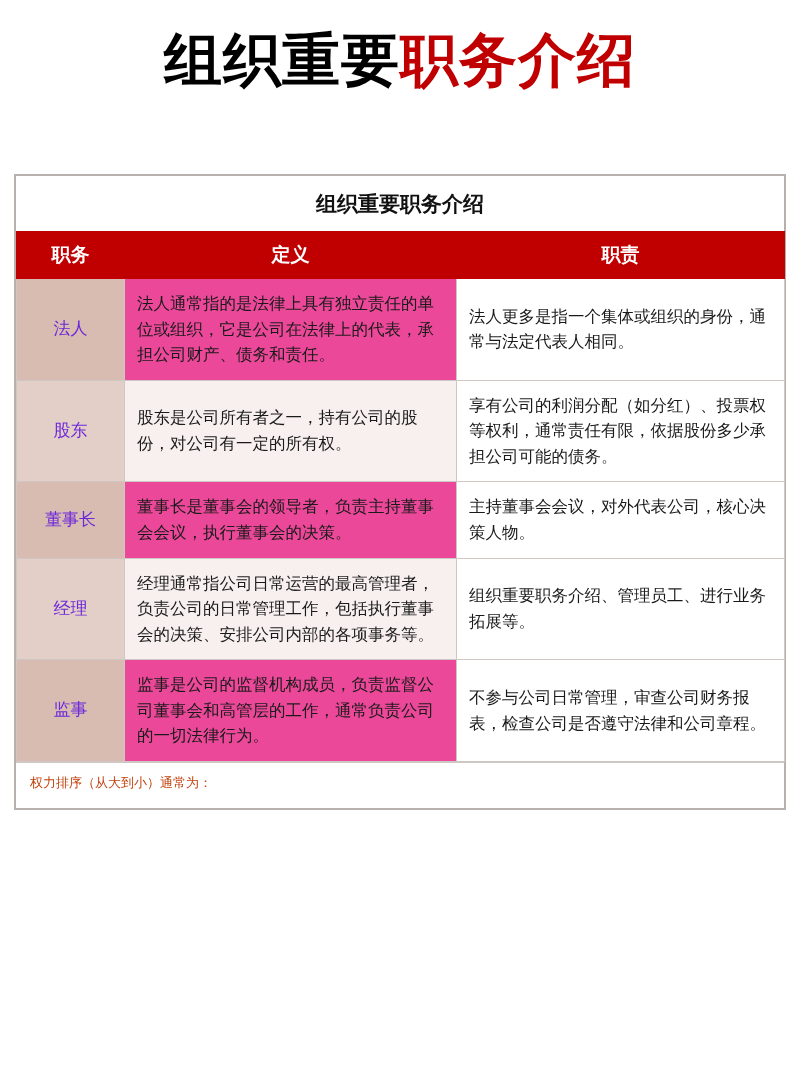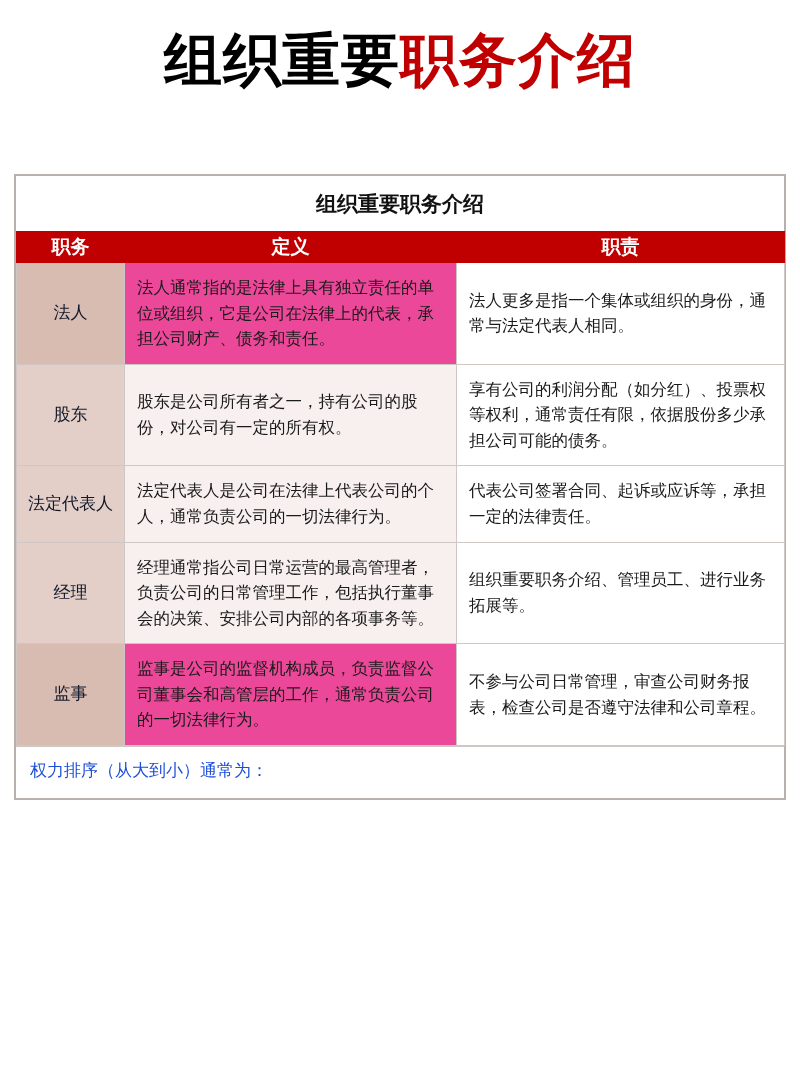--- a/index.html
+++ b/index.html
@@ -54,63 +54,63 @@
     border-collapse: collapse;
     table-layout: fixed;
   }
 
   thead th {
     background: #c00000;
     color: #ffffff;
     font-size: 19px;
     font-weight: bold;
     text-align: center;
-    padding: 2px 4px;
+    padding: 10px 4px;
     border: 1px solid #c00000;
   }
 
   col.c-role { width: 108px; }
   col.c-def  { width: 332px; }
   col.c-duty { width: 328px; }
 
   tbody td {
     border: 1px solid #cfc7c3;
     vertical-align: middle;
     font-size: 16.5px;
     line-height: 1.55;
     padding: 12px 12px;
     box-sizing: border-box;
   }
 
   td.role {
     text-align: center;
     font-size: 17px;
-    color: #0f172a;
+    color: #6d28d9;
     padding: 10px 4px;
   }
 
   
   tr.tint-a td.role { background: #d8bcb2; }
   tr.tint-a td.def  { background: #ec4899; }
   tr.tint-a td.duty { background: #ffffff; }
 
   tr.tint-b td.role { background: #e3cfc7; }
   tr.tint-b td.def  { background: #f7f0ee; }
   tr.tint-b td.duty { background: #ffffff; }
 
   tbody td.def, tbody td.duty { color: #1a1a1a; }
 
   .footer {
     border-top: 1px solid #cfc7c3;
     padding: 10px 14px 14px 14px;
     background: #ffffff;
   }
   .footer-line1 {
-    font-size: 17px;
-    color: #1d4ed8;
+    font-size: 13px;
+    color: #c2410c;
     line-height: 1.6;
   }
   .footer-line2 {
     font-size: 18px;
     color: #1a1a1a;
     text-align: center;
     line-height: 1.7;
     letter-spacing: 1px;
   }
 </style>
@@ -142,24 +142,24 @@
       <tr class="tint-a">
         <td class="role">法人</td>
         <td class="def">法人通常指的是法律上具有独立责任的单位或组织，它是公司在法律上的代表，承担公司财产、债务和责任。</td>
         <td class="duty">法人更多是指一个集体或组织的身份，通常与法定代表人相同。</td>
       </tr>
       <tr class="tint-b">
         <td class="role">股东</td>
         <td class="def">股东是公司所有者之一，持有公司的股份，对公司有一定的所有权。</td>
         <td class="duty">享有公司的利润分配（如分红）、投票权等权利，通常责任有限，依据股份多少承担公司可能的债务。</td>
       </tr>
-      <tr class="tint-b">
-        <td class="role">法定代表人</td>
-        <td class="def">法定代表人是公司在法律上代表公司的个人，通常负责公司的一切法律行为。</td>
-        <td class="duty">代表公司签署合同、起诉或应诉等，承担一定的法律责任。</td>
+      <tr class="tint-a">
+        <td class="role">董事长</td>
+        <td class="def">董事长是董事会的领导者，负责主持董事会会议，执行董事会的决策。</td>
+        <td class="duty">主持董事会会议，对外代表公司，核心决策人物。</td>
       </tr>
       <tr class="tint-b">
         <td class="role">经理</td>
         <td class="def">经理通常指公司日常运营的最高管理者，负责公司的日常管理工作，包括执行董事会的决策、安排公司内部的各项事务等。</td>
         <td class="duty">组织重要职务介绍、管理员工、进行业务拓展等。</td>
       </tr>
       <tr class="tint-a">
         <td class="role">监事</td>
         <td class="def">监事是公司的监督机构成员，负责监督公司董事会和高管层的工作，通常负责公司的一切法律行为。</td>
         <td class="duty">不参与公司日常管理，审查公司财务报表，检查公司是否遵守法律和公司章程。</td>

